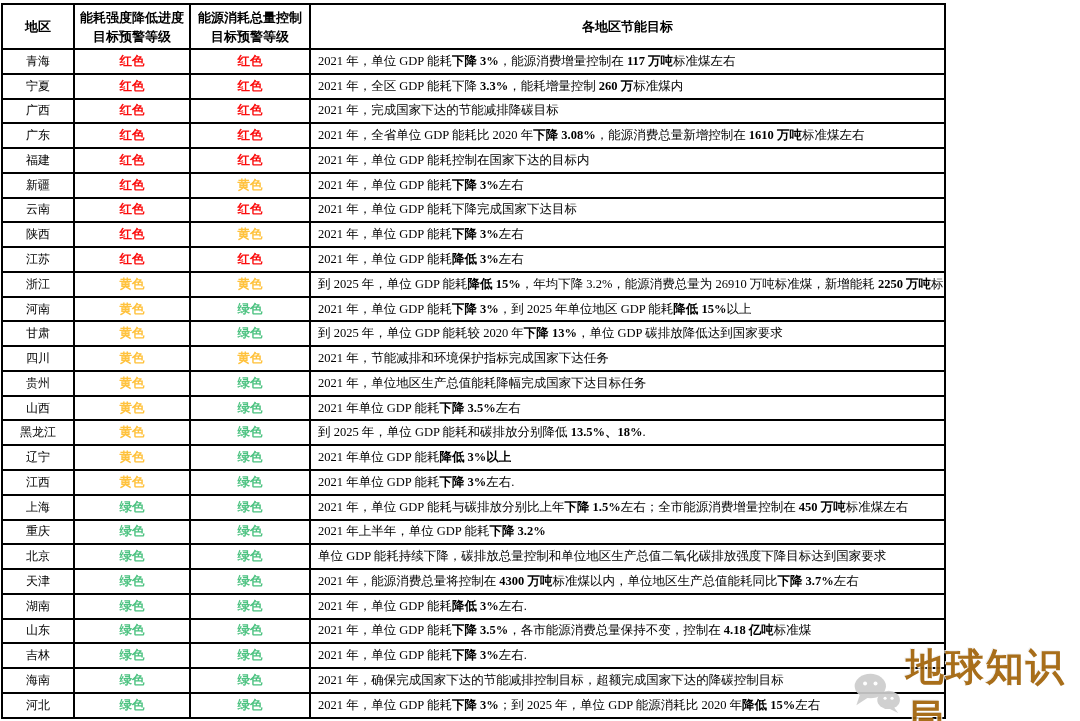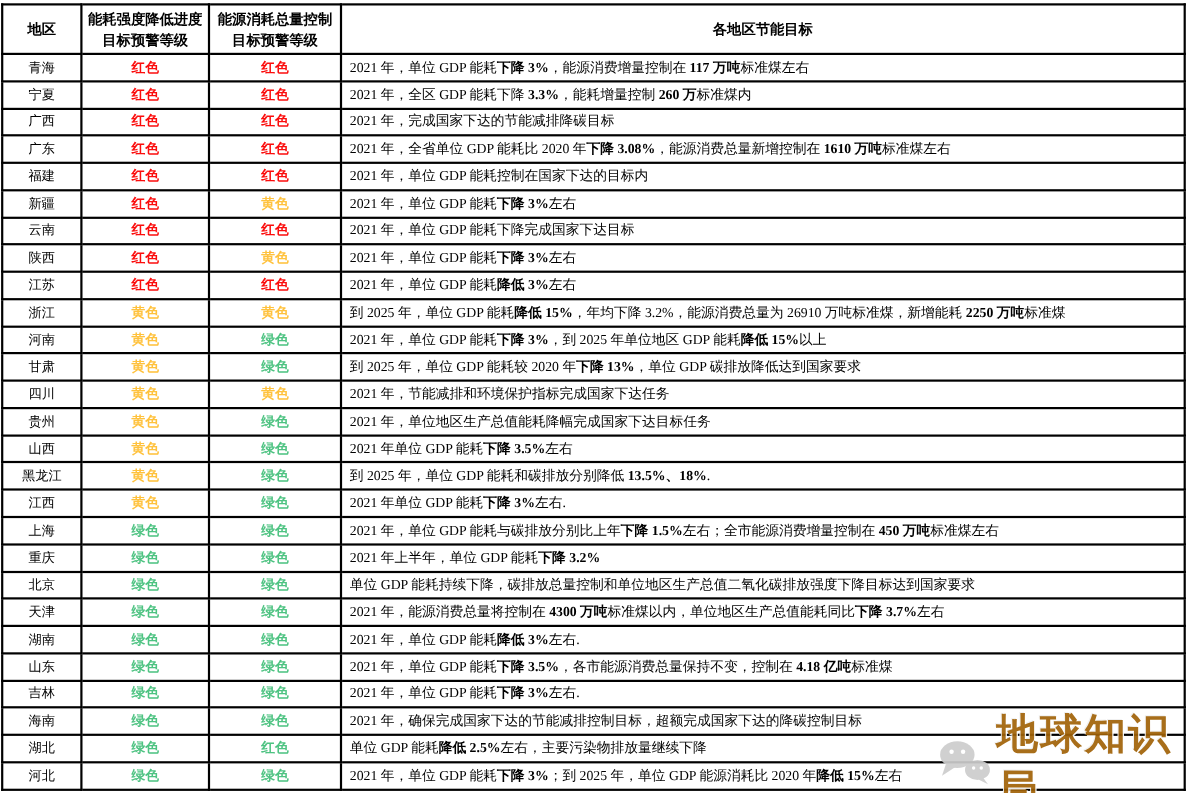--- a/index.html
+++ b/index.html
@@ -1,21 +1,21 @@
 <!DOCTYPE html>
 <html><head>
 <meta charset="utf-8">
 <style>
   html,body{margin:0;padding:0;}
   body{
     width:1080px;height:721px;background:#ffffff;position:relative;overflow:hidden;
     font-family:"Liberation Serif","DejaVu Serif",serif;color:#000;
   }
   table.energy{
-    position:absolute;left:1px;top:3px;width:1077px;height:716px;
+    position:absolute;left:1px;top:3px;width:945px;height:716px;
     border-collapse:collapse;table-layout:fixed;
   }
   table.energy th, table.energy td{
     border:2px solid #000;overflow:hidden;
   }
   thead tr{height:45px;}
   th{font-size:13px;font-weight:bold;text-align:center;line-height:19px;padding:0;}
   td.region{font-size:12px;text-align:center;padding:0;}
   td.level{font-size:12.5px;font-weight:bold;text-align:center;padding:0;}
   td.target{font-size:12.5px;text-align:left;padding:0 4px 0 7px;white-space:nowrap;}
@@ -149,20 +149,26 @@
         <td class="level" style="color: rgb(78, 195, 130);">绿色</td>
         <td class="target">2021 年单位 GDP 能耗<b>下降 3.5%</b>左右</td>
       </tr>
       <tr>
         <td class="region">黑龙江</td>
         <td class="level" style="color: rgb(255, 194, 61);">黄色</td>
         <td class="level" style="color: rgb(78, 195, 130);">绿色</td>
         <td class="target">到 2025 年，单位 GDP 能耗和碳排放分别降低 <b>13.5%、18%</b>.</td>
       </tr>
       <tr>
+        <td class="region">辽宁</td>
+        <td class="level" style="color: rgb(255, 194, 61);">黄色</td>
+        <td class="level" style="color: rgb(78, 195, 130);">绿色</td>
+        <td class="target">2021 年单位 GDP 能耗<b>降低 3%以上</b></td>
+      </tr>
+      <tr>
         <td class="region">江西</td>
         <td class="level" style="color: rgb(255, 194, 61);">黄色</td>
         <td class="level" style="color: rgb(78, 195, 130);">绿色</td>
         <td class="target">2021 年单位 GDP 能耗<b>下降 3%</b>左右.</td>
       </tr>
       <tr>
         <td class="region">上海</td>
         <td class="level" style="color: rgb(78, 195, 130);">绿色</td>
         <td class="level" style="color: rgb(78, 195, 130);">绿色</td>
         <td class="target">2021 年，单位 GDP 能耗与碳排放分别比上年<b>下降 1.5%</b>左右；全市能源消费增量控制在 <b>450 万吨</b>标准煤左右</td>
@@ -201,26 +207,20 @@
         <td class="region">吉林</td>
         <td class="level" style="color: rgb(78, 195, 130);">绿色</td>
         <td class="level" style="color: rgb(78, 195, 130);">绿色</td>
         <td class="target">2021 年，单位 GDP 能耗<b>下降 3%</b>左右.</td>
       </tr>
       <tr>
         <td class="region">海南</td>
         <td class="level" style="color: rgb(78, 195, 130);">绿色</td>
         <td class="level" style="color: rgb(78, 195, 130);">绿色</td>
         <td class="target">2021 年，确保完成国家下达的节能减排控制目标，超额完成国家下达的降碳控制目标</td>
-      </tr>
-      <tr>
-        <td class="region">湖北</td>
-        <td class="level" style="color: rgb(78, 195, 130);">绿色</td>
-        <td class="level" style="color: rgb(78, 195, 130);">红色</td>
-        <td class="target">单位 GDP 能耗<b>降低 2.5%</b>左右，主要污染物排放量继续下降</td>
       </tr>
       <tr>
         <td class="region">河北</td>
         <td class="level" style="color: rgb(78, 195, 130);">绿色</td>
         <td class="level" style="color: rgb(78, 195, 130);">绿色</td>
         <td class="target">2021 年，单位 GDP 能耗<b>下降 3%</b>；到 2025 年，单位 GDP 能源消耗比 2020 年<b>降低 15%</b>左右</td>
       </tr>
     </tbody>
 </table>
 

